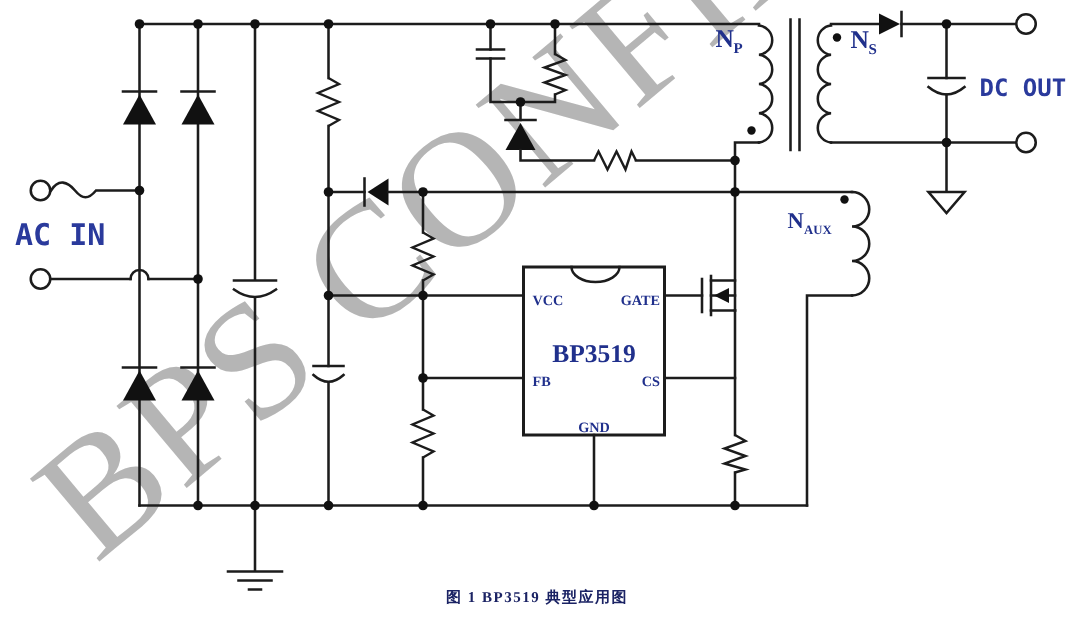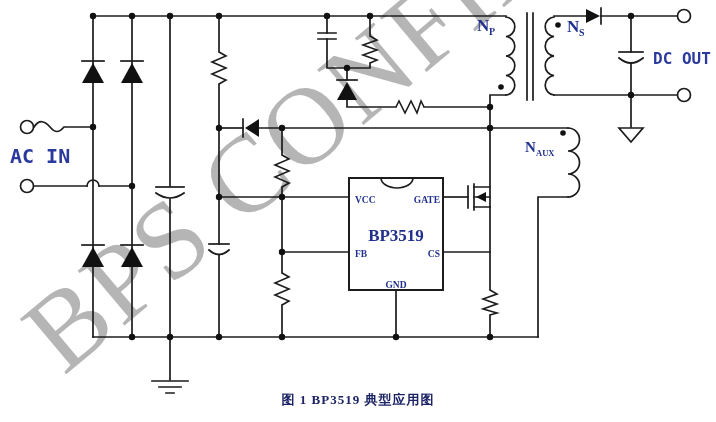--- a/index.html
+++ b/index.html
@@ -4,21 +4,21 @@
 <style>
   html,body{margin:0;padding:0;background:#ffffff;}
   .page{position:relative;width:716px;height:422px;background:#ffffff;overflow:hidden;
         font-family:"Liberation Sans",sans-serif;}
   .watermark{position:absolute;left:40px;top:293px;z-index:0;white-space:nowrap;
         font-family:"Liberation Serif",serif;font-size:110px;line-height:110px;
         letter-spacing:2px;color:#a9a9a9;opacity:.85;
         transform:rotate(-40deg);transform-origin:0 50%;}
   svg.schem{position:absolute;left:0;top:0;z-index:1;}
   .caption{position:absolute;left:0;right:0;top:391px;z-index:2;text-align:center;
-        font-family:"Liberation Serif",serif;font-size:13px;font-weight:bold;
+        font-family:"Liberation Serif",serif;font-size:10px;font-weight:bold;
         letter-spacing:1px;color:#1b2364;}
   
   .lbl{font-family:"DejaVu Sans Mono",monospace;font-weight:bold;fill:#2a3a9c;}
   .ser{font-family:"Liberation Serif",serif;font-weight:bold;fill:#20308c;}
   .wire{stroke:#1c1c1c;stroke-width:1.7;fill:none;stroke-linecap:square;}
   .thin{stroke:#1c1c1c;stroke-width:1.6;fill:none;}
   .blk{fill:#111111;stroke:none;}
   .open{fill:#ffffff;stroke:#1c1c1c;stroke-width:1.7;}
 </style>
 </head>

